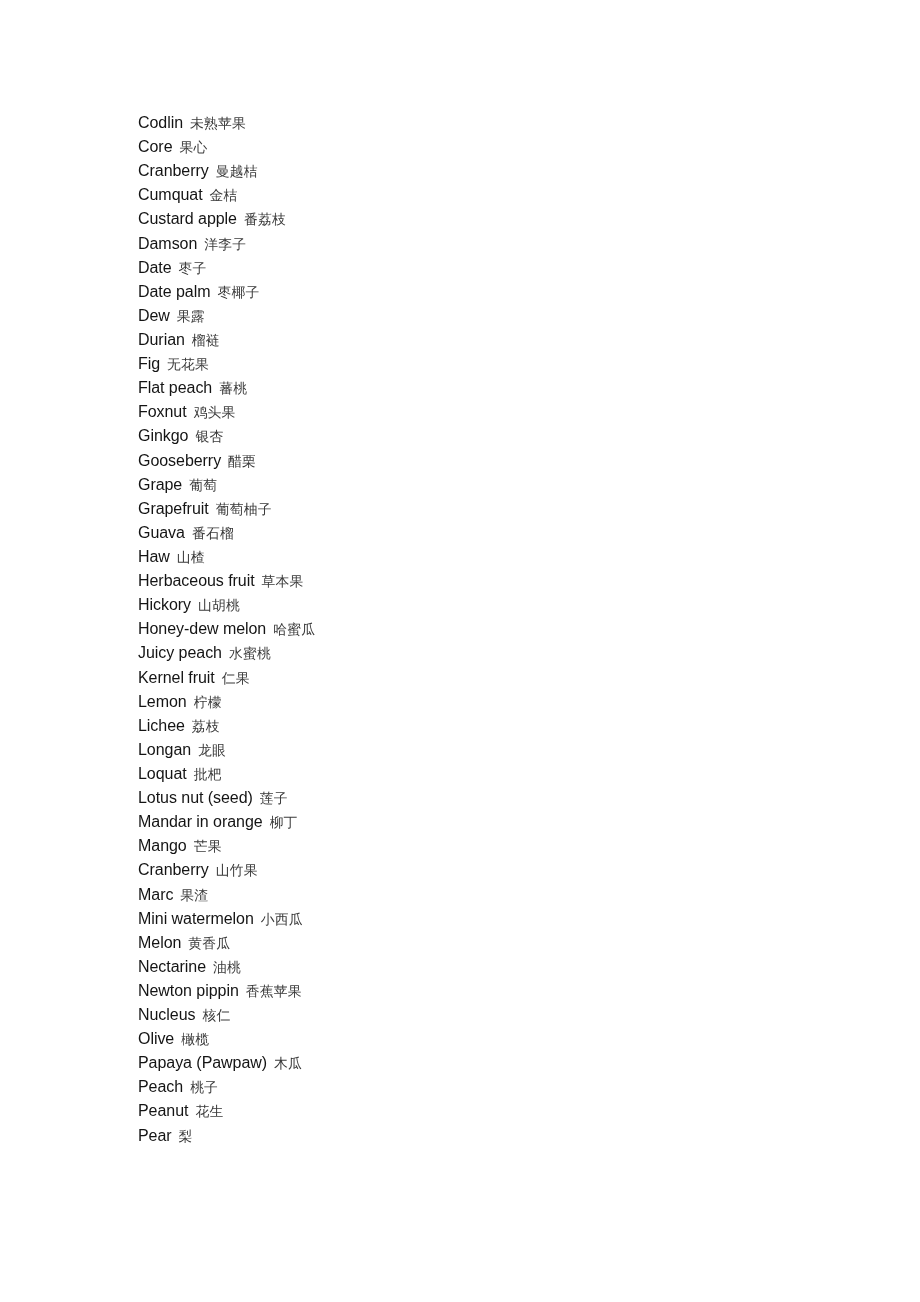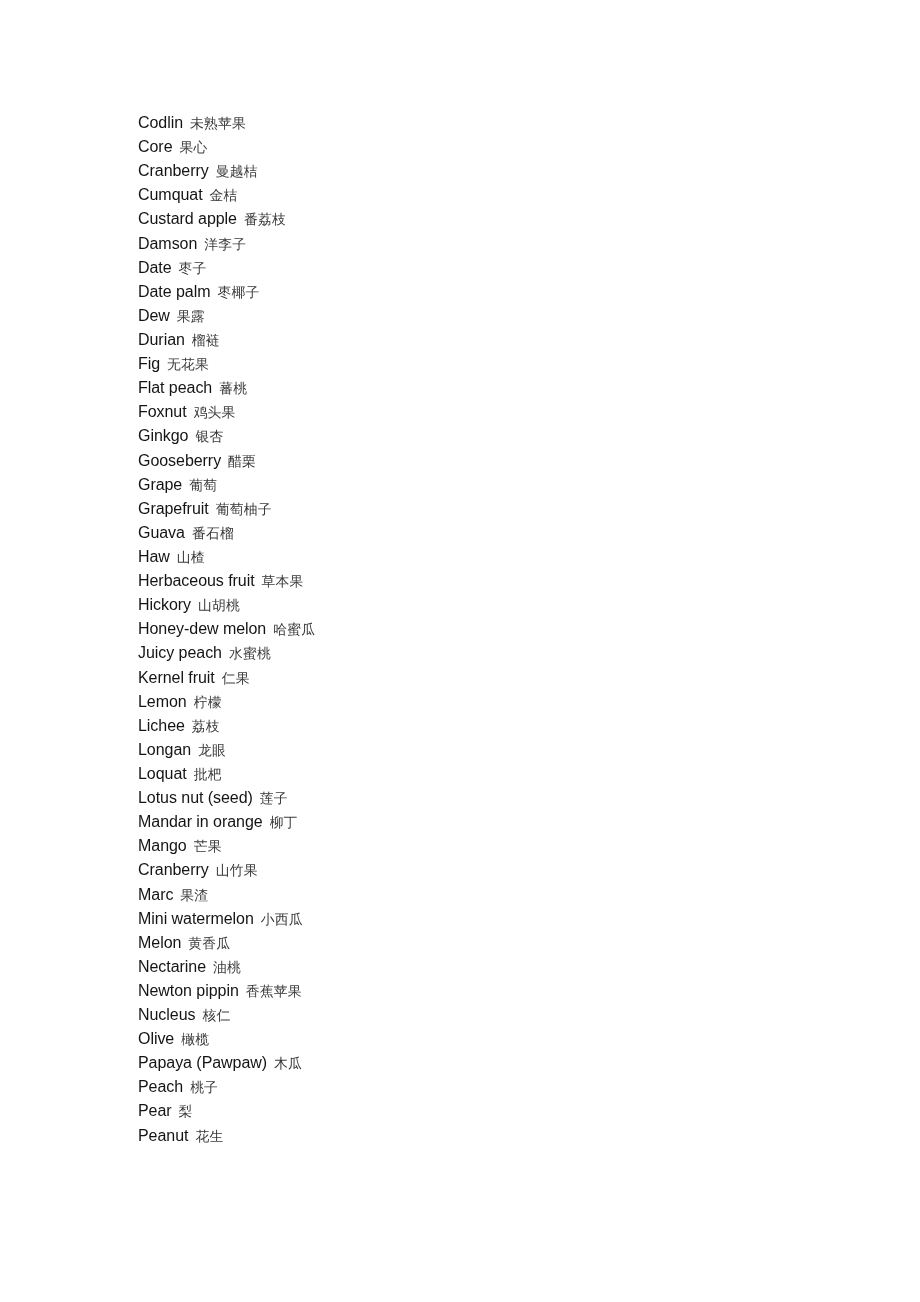--- a/index.html
+++ b/index.html
@@ -108,16 +108,16 @@
       <li class="entry"><span class="term-en">Cranberry</span><span class="gap"></span><span class="term-zh">山竹果</span></li>
       <li class="entry"><span class="term-en">Marc</span><span class="gap"></span><span class="term-zh">果渣</span></li>
       <li class="entry"><span class="term-en">Mini watermelon</span><span class="gap"></span><span class="term-zh">小西瓜</span></li>
       <li class="entry"><span class="term-en">Melon</span><span class="gap"></span><span class="term-zh">黄香瓜</span></li>
       <li class="entry"><span class="term-en">Nectarine</span><span class="gap"></span><span class="term-zh">油桃</span></li>
       <li class="entry"><span class="term-en">Newton pippin</span><span class="gap"></span><span class="term-zh">香蕉苹果</span></li>
       <li class="entry"><span class="term-en">Nucleus</span><span class="gap"></span><span class="term-zh">核仁</span></li>
       <li class="entry"><span class="term-en">Olive</span><span class="gap"></span><span class="term-zh">橄榄</span></li>
       <li class="entry"><span class="term-en">Papaya (Pawpaw)</span><span class="gap"></span><span class="term-zh">木瓜</span></li>
       <li class="entry"><span class="term-en">Peach</span><span class="gap"></span><span class="term-zh">桃子</span></li>
+      <li class="entry"><span class="term-en">Peanut</span><span class="gap"></span><span class="term-zh">花生</span></li>
       <li class="entry"><span class="term-en">Pear</span><span class="gap"></span><span class="term-zh">梨</span></li>
-      <li class="entry"><span class="term-en">Peanut</span><span class="gap"></span><span class="term-zh">花生</span></li>
     </ul>
 </div>
 
 </body></html>

